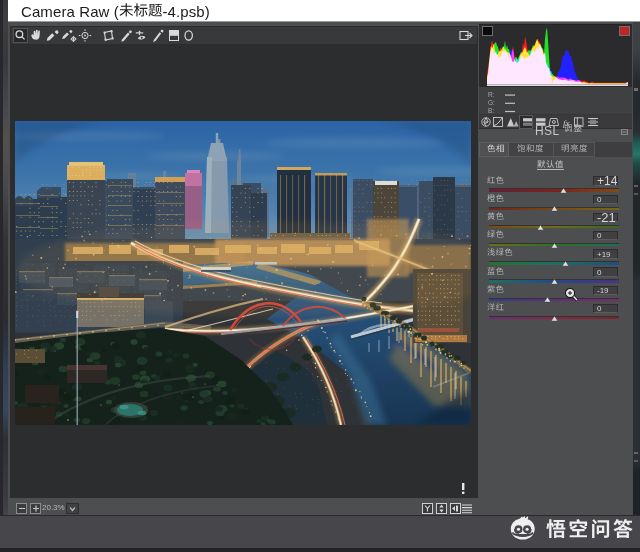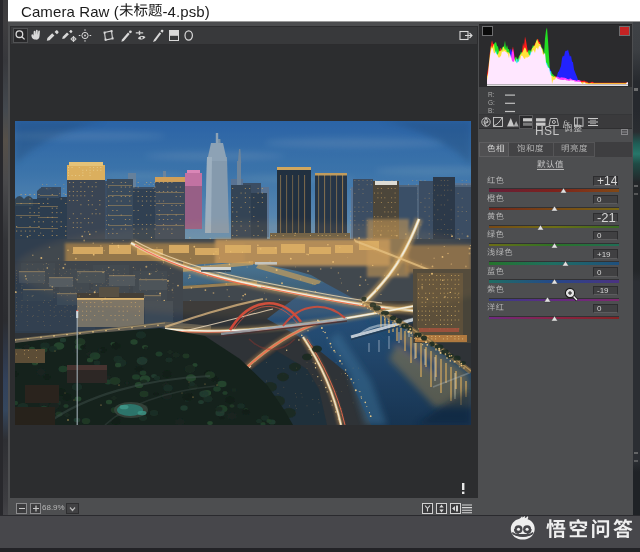--- a/index.html
+++ b/index.html
@@ -2562,21 +2562,21 @@
         <path d="M456 304 L456 268 C 436 278, 416 292, 402 304 Z" fill="#0e2238" opacity="0.55" filter="url(#b3)"></path>
         <path d="M0 0 L90 0 C 50 8, 18 24, 0 44 Z" fill="#1c3a5c" opacity="0.25" filter="url(#b3)"></path>
         <path d="M456 0 L366 0 C 406 8, 438 24, 456 44 Z" fill="#1c3a5c" opacity="0.25" filter="url(#b3)"></path>
       </svg>
     </div>
     <div class="ab" style="left:16px;top:503px;width:11px;height:11px;border:1px solid #8c8c8e;background:#3c3c3e"></div>
 <div class="ab" style="left:30px;top:503px;width:11px;height:11px;border:1px solid #8c8c8e;background:#3c3c3e"></div>
 <svg class="ab" style="left:16px;top:503px" width="30" height="11" viewBox="0 0 30 11">
       <path d="M3 5.5h6M17 5.5h6M20 2.5v6" stroke="#c8c8c8" stroke-width="1.2"></path>
     </svg>
-<div class="ab row" style="left:42px;top:503px;height:11px;color:#b6b6b6;font-size:8px">68.9%</div>
+<div class="ab row" style="left:42px;top:503px;height:11px;color:#b6b6b6;font-size:8px">20.3%</div>
 <div class="ab" style="left:66px;top:503px;width:13px;height:11px;background:#414143;border:1px solid #2e2e30"></div>
 <svg class="ab" style="left:66px;top:503px" width="13" height="11" viewBox="0 0 13 11">
       <path d="M4 4.5l2.5 3 2.5-3" fill="none" stroke="#b8b8b8" stroke-width="1.2"></path>
     </svg>
 <div class="ab" style="left:422px;top:503px;width:11px;height:11px;border:1px solid #d0d0d0;background:#3a3a3c"></div>
     <svg class="ab" style="left:422px;top:503px" width="11" height="11" viewBox="0 0 11 11">
       <path d="M3 2.5l2.5 3v3M8 2.5l-2.5 3" stroke="#d8d8d8" fill="none" stroke-width="1.1"></path>
     </svg>
     <div class="ab" style="left:436px;top:503px;width:11px;height:11px;border:1px solid #d0d0d0;background:#3a3a3c"></div>
     <svg class="ab" style="left:436px;top:503px" width="11" height="11" viewBox="0 0 11 11">

